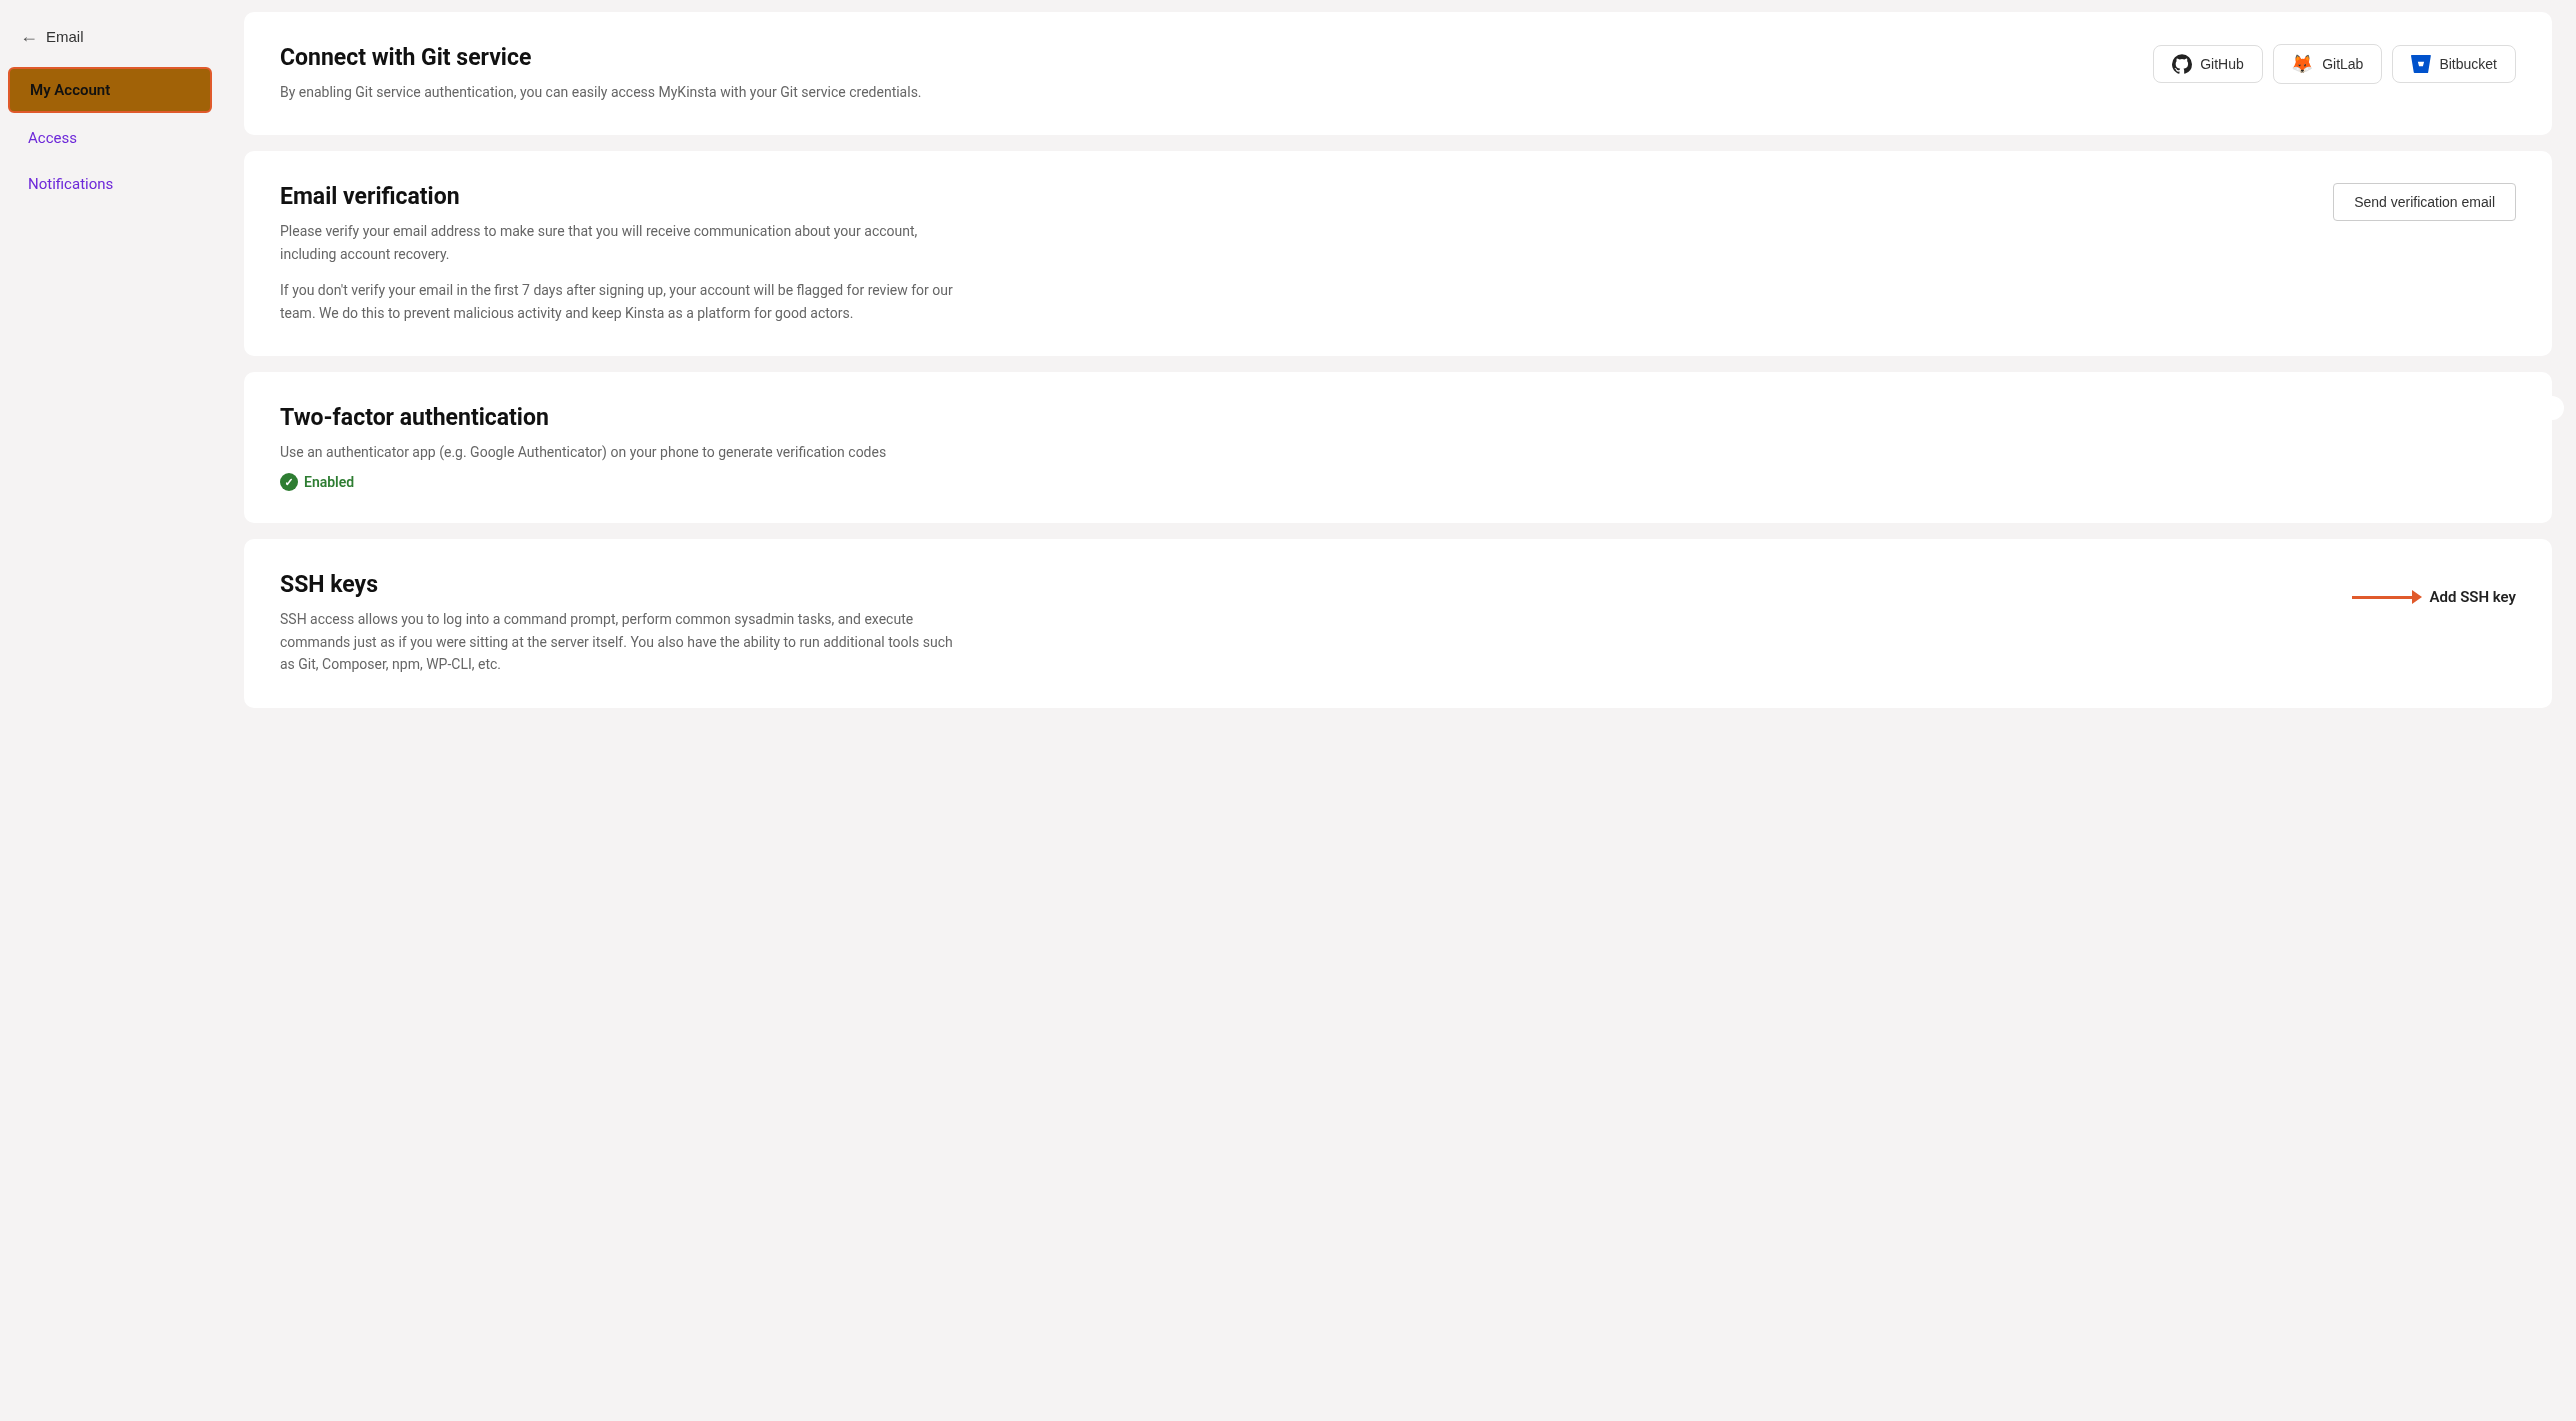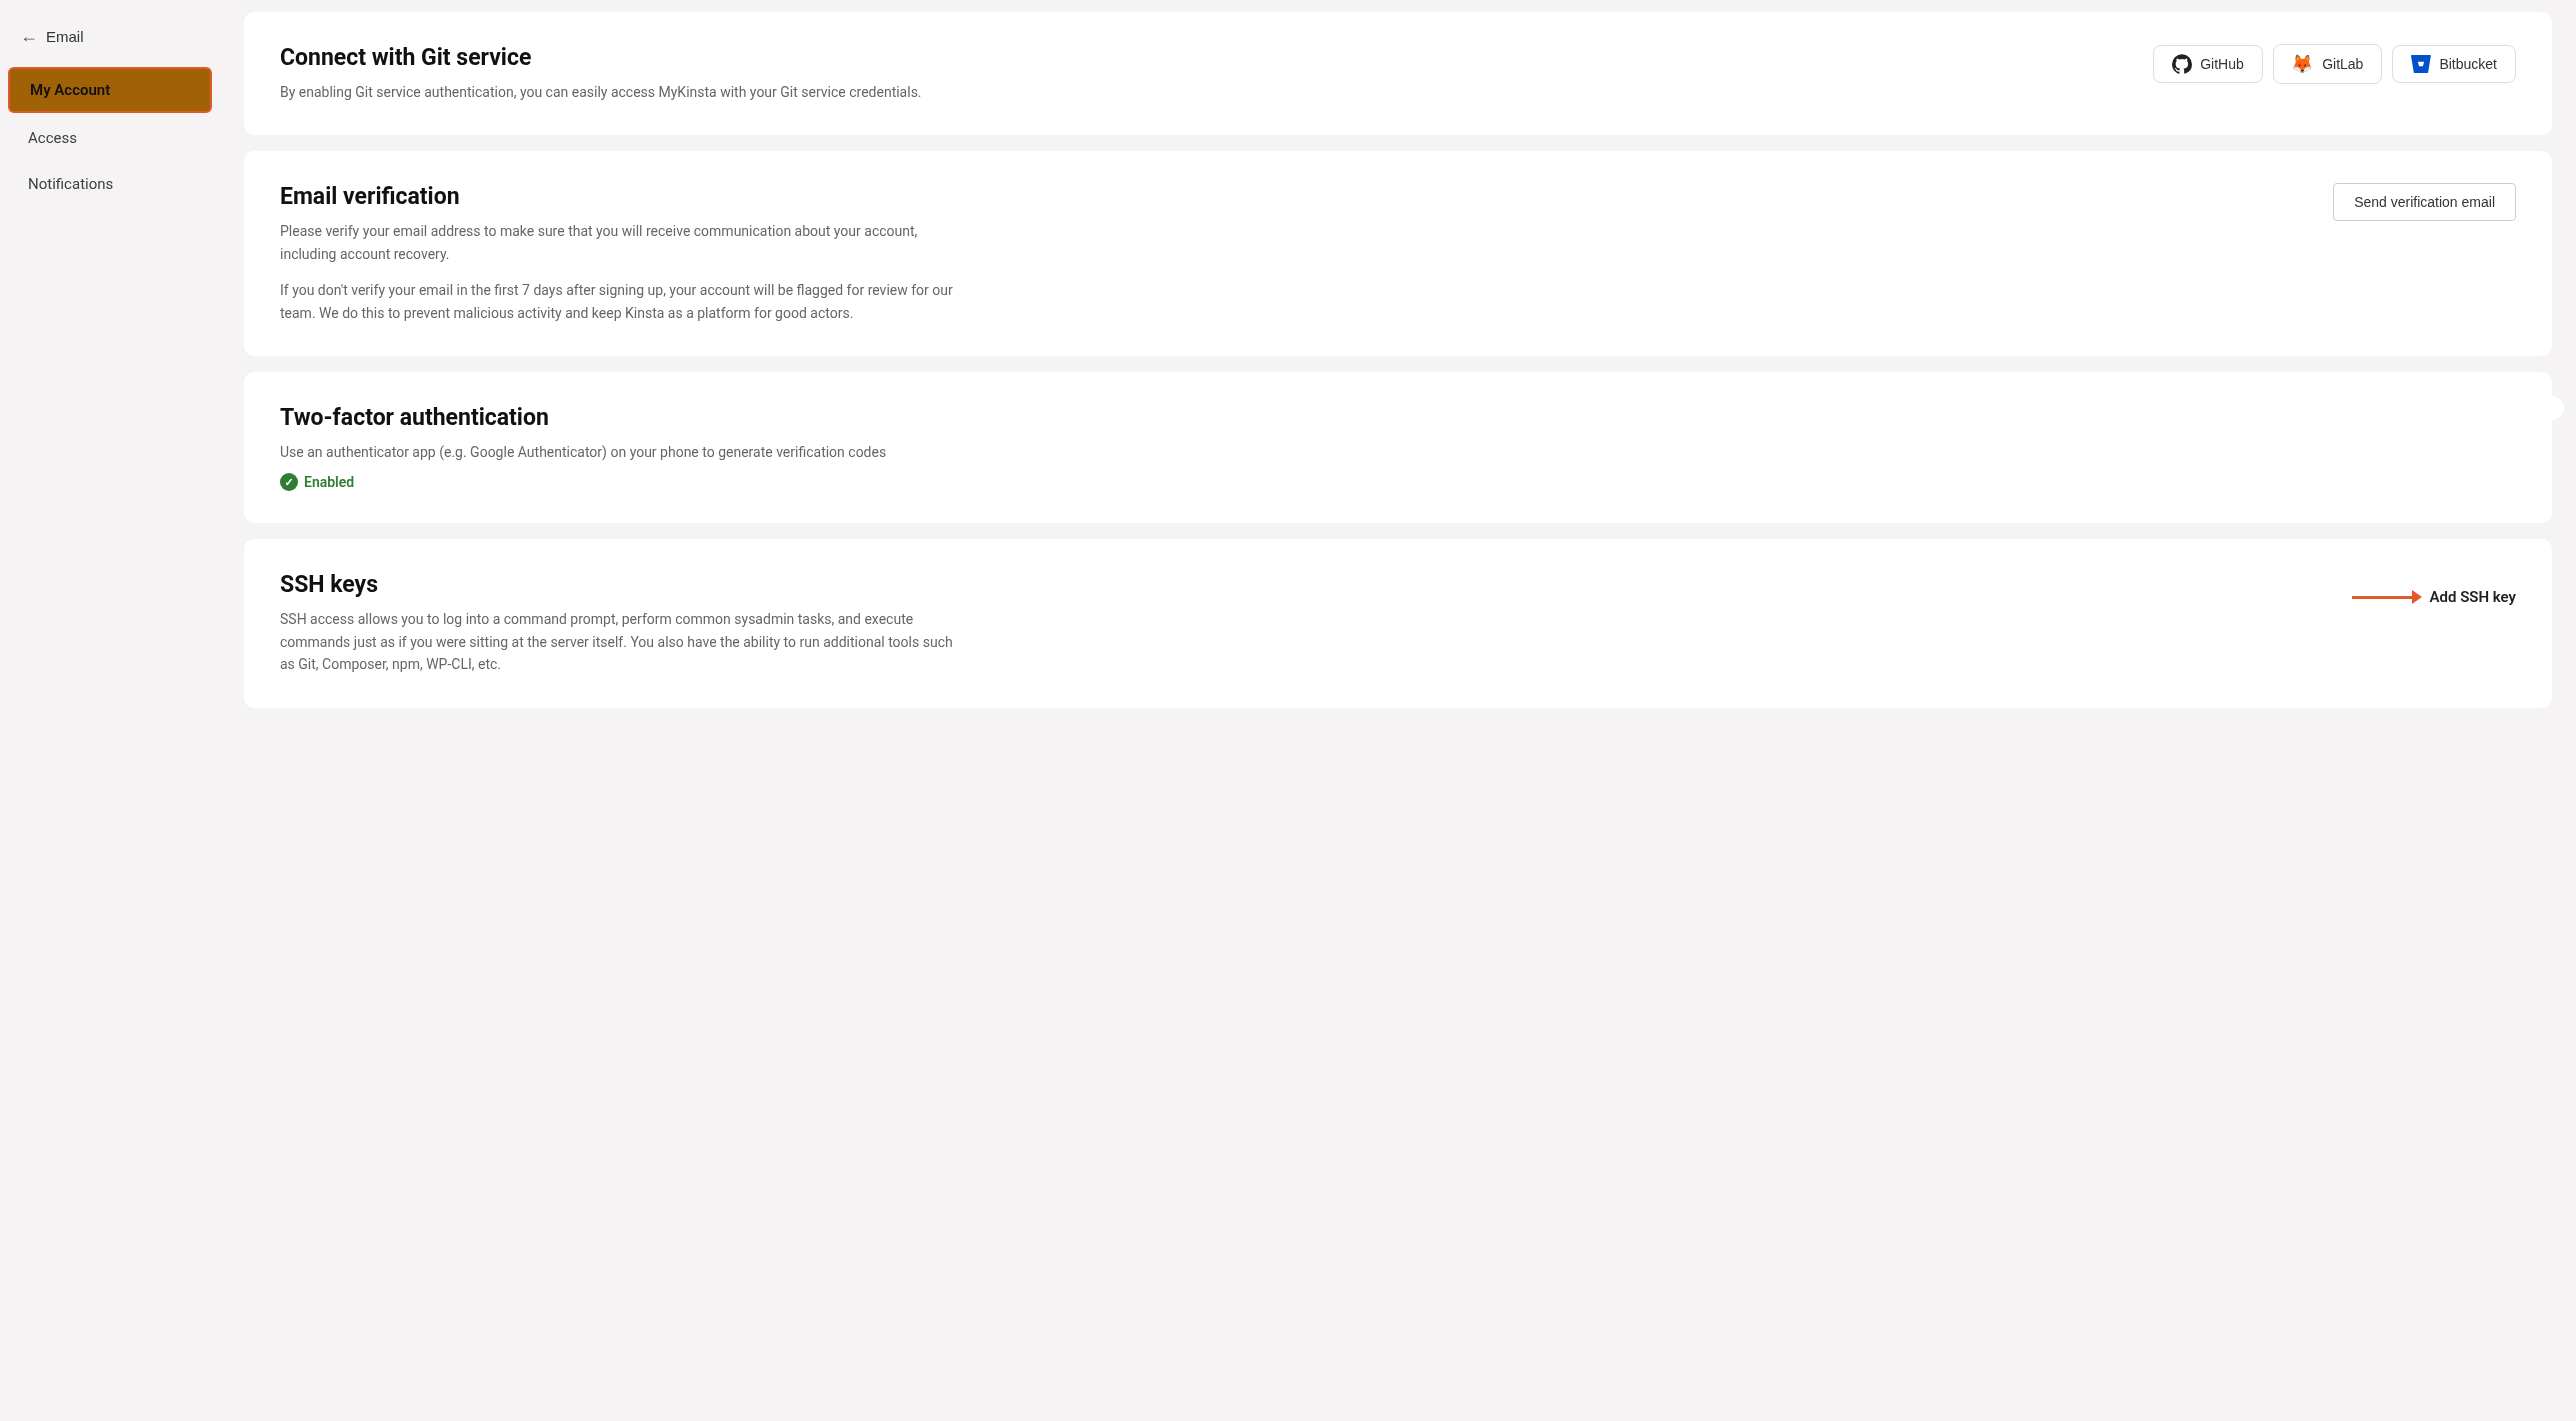--- a/index.html
+++ b/index.html
@@ -35,21 +35,21 @@
     }
 
     .back-arrow {
       font-size: 18px;
       color: #555;
     }
 
     .nav-item {
       padding: 12px 20px;
       font-size: 15px;
-      color: #404040;
+      color: #6d28d9;
       cursor: pointer;
       border-radius: 6px;
       margin: 2px 8px;
     }
 
     .nav-item.active {
       background: #a16207;
       font-weight: 600;
       border: 2px solid #e05a2b;
       color: #111;

